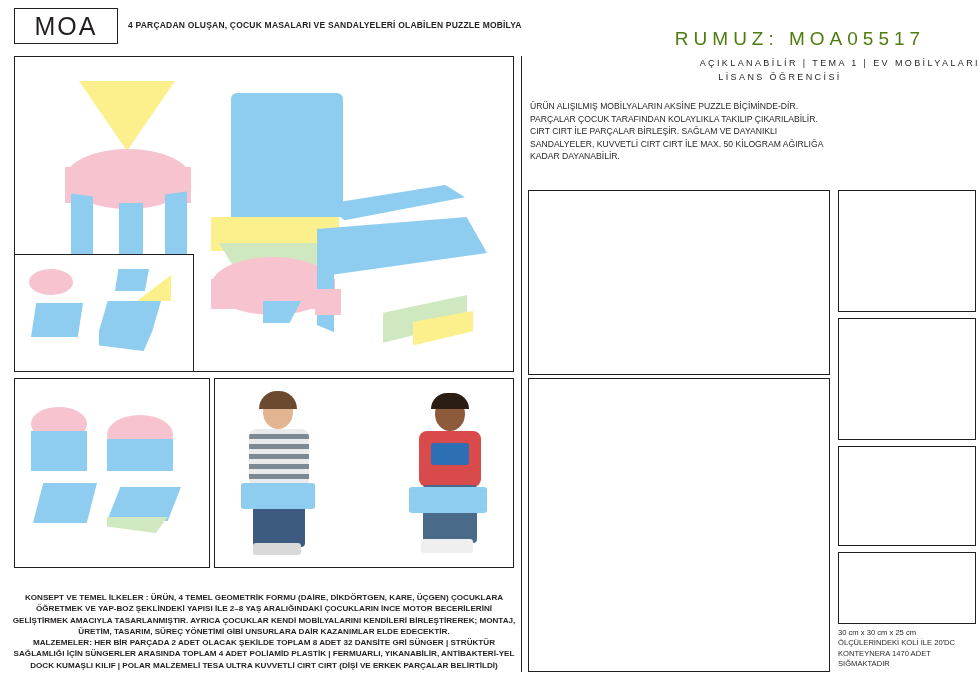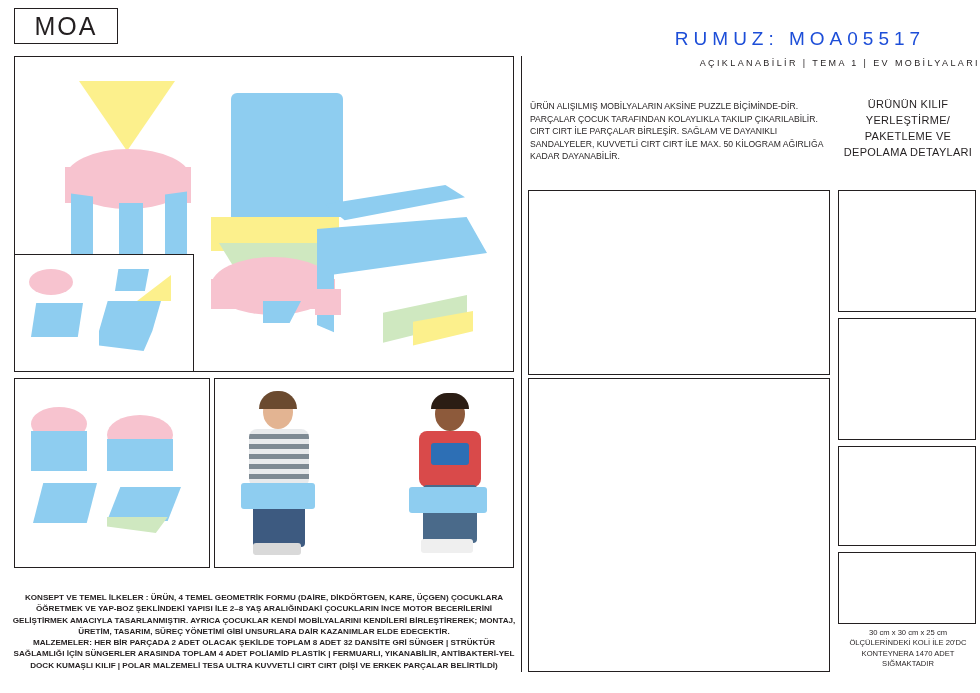--- a/index.html
+++ b/index.html
@@ -23,21 +23,21 @@
     font-size:25px; letter-spacing:2px; line-height:34px; text-align:center;
     font-family:"Liberation Sans", sans-serif; color:#231f20;
   }
   .header-subtitle {
     position:absolute; left:128px; top:20px;
     font-size:8.5px; letter-spacing:.2px; color:#231f20;
     font-weight:bold;
   }
   .rumuz {
     position:absolute; left:620px; top:28px; width:360px;
-    text-align:center; font-size:19px; letter-spacing:5px; color:#1d4ed8;
+    text-align:center; font-size:19px; letter-spacing:5px; color:#4d7c0f;
   }
   .rumuz-sub1 {
     position:absolute; left:580px; top:58px; width:400px;
     text-align:right; font-size:9px; letter-spacing:2.4px; color:#231f20;
   }
   .rumuz-sub2 {
     position:absolute; left:580px; top:72px; width:400px;
     text-align:center; font-size:9px; letter-spacing:2.4px; color:#231f20;
   }
 
@@ -69,21 +69,21 @@
   
   #olcu { left:528px; top:378px; width:302px; height:294px; }
   
   #rimg1 { left:838px; top:190px; width:138px; height:122px; }
   #rimg2 { left:838px; top:318px; width:138px; height:122px; }
   #rimg3 { left:838px; top:446px; width:138px; height:100px; }
   #rimg4 { left:838px; top:552px; width:138px; height:72px; }
 
   .rimg-cap {
     position:absolute; left:838px; top:628px; width:140px;
-    font-size:7.6px; line-height:10.4px; text-align:center; color:#231f20;
+    font-size:7.6px; line-height:10.4px; color:#231f20;
   }
 
   
   .isim-oneri {
     position:absolute; left:0; top:574px; width:525px; text-align:center;
     font-size:8.2px; letter-spacing:.3px; color:#231f20;
   }
   .bottom-text {
     position:absolute; left:8px; top:592px; width:512px;
     font-size:8.1px; line-height:11.3px; text-align:center; color:#231f20;
@@ -110,22 +110,24 @@
   .kid-bg { position:absolute; inset:0; background:#ffffff; }
 </style>
 </head>
 <body>
 
 <div class="page">
 
   <div class="logo-box">
     <div class="logo-text">MOA</div>
   </div>
+  <div class="header-subtitle">4 PARÇADAN OLUŞAN, ÇOCUK MASALARI VE SANDALYELERİ OLABİLEN PUZZLE MOBİLYA</div>
   <div class="rumuz">RUMUZ:  MOA05517</div>
   <div class="rumuz-sub1">AÇIKLANABİLİR | TEMA 1 | EV MOBİLYALARI</div>
+  <div class="rumuz-sub2">LİSANS ÖĞRENCİSİ</div>
 
   <div class="frame" id="hero">
 
     <div class="shape tri-down-yellow" style="left:64px; top:24px;"></div>
     <div class="shape pink" style="left:50px; top:92px; width:126px; height:60px; border-radius:50%;"></div>
     <div class="shape pink" style="left:50px; top:110px; width:126px; height:36px;"></div>
     <div class="shape blue" style="left:56px; top:138px; width:22px; height:86px; transform:skewY(8deg);"></div>
     <div class="shape blue" style="left:104px; top:146px; width:24px; height:92px;"></div>
     <div class="shape blue" style="left:150px; top:136px; width:22px; height:84px; transform:skewY(-8deg);"></div>
 
@@ -180,21 +182,20 @@
       <div style="position:absolute;left:34px;top:6px;width:38px;height:16px;border-radius:18px 18px 0 0;background:#2b1d14;"></div>
       <div style="position:absolute;left:22px;top:44px;width:62px;height:56px;background:#d94a4a;border-radius:8px;"></div>
       <div style="position:absolute;left:34px;top:56px;width:38px;height:22px;background:#2d6fb5;border-radius:3px;"></div>
       <div style="position:absolute;left:26px;top:98px;width:54px;height:58px;background:#4a6a8a;border-radius:4px;"></div>
       <div style="position:absolute;left:12px;top:100px;width:78px;height:26px;background:#8ecdf0;border-radius:3px;"></div>
       <div style="position:absolute;left:24px;top:152px;width:52px;height:14px;background:#efefef;border-radius:3px;"></div>
     </div>
   </div>
 
   <div class="desc">ÜRÜN ALIŞILMIŞ MOBİLYALARIN AKSİNE PUZZLE BİÇİMİNDE-DİR. PARÇALAR ÇOCUK TARAFINDAN KOLAYLIKLA TAKILIP ÇIKARILABİLİR. CIRT CIRT İLE PARÇALAR BİRLEŞİR. SAĞLAM VE DAYANIKLI SANDALYELER, KUVVETLİ CIRT CIRT İLE MAX. 50 KİLOGRAM AĞIRLIĞA KADAR DAYANABİLİR.</div>
-  <div class="kilif-title">ÜRÜNÜN KILIF YERLEŞTİRME/ PAKETLEME VE DEPOLAMA DETAYLARI</div>
 
   <div class="frame" id="exploded">
     
 
     
     
     
     
     
     

